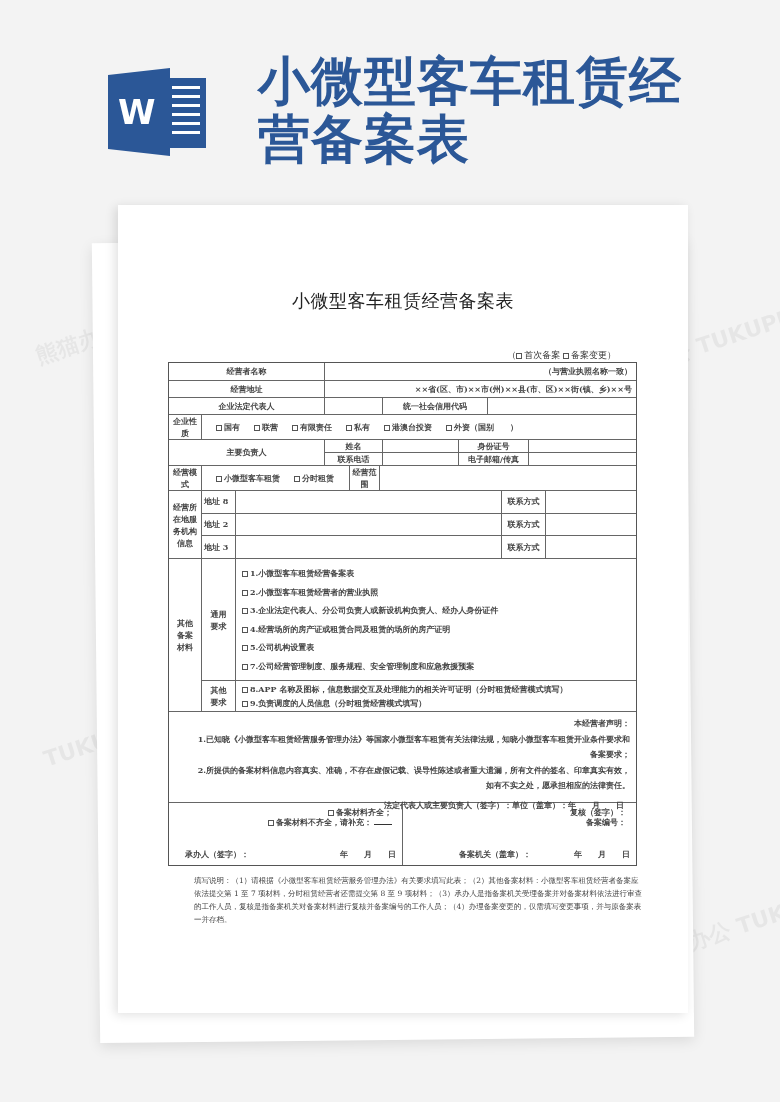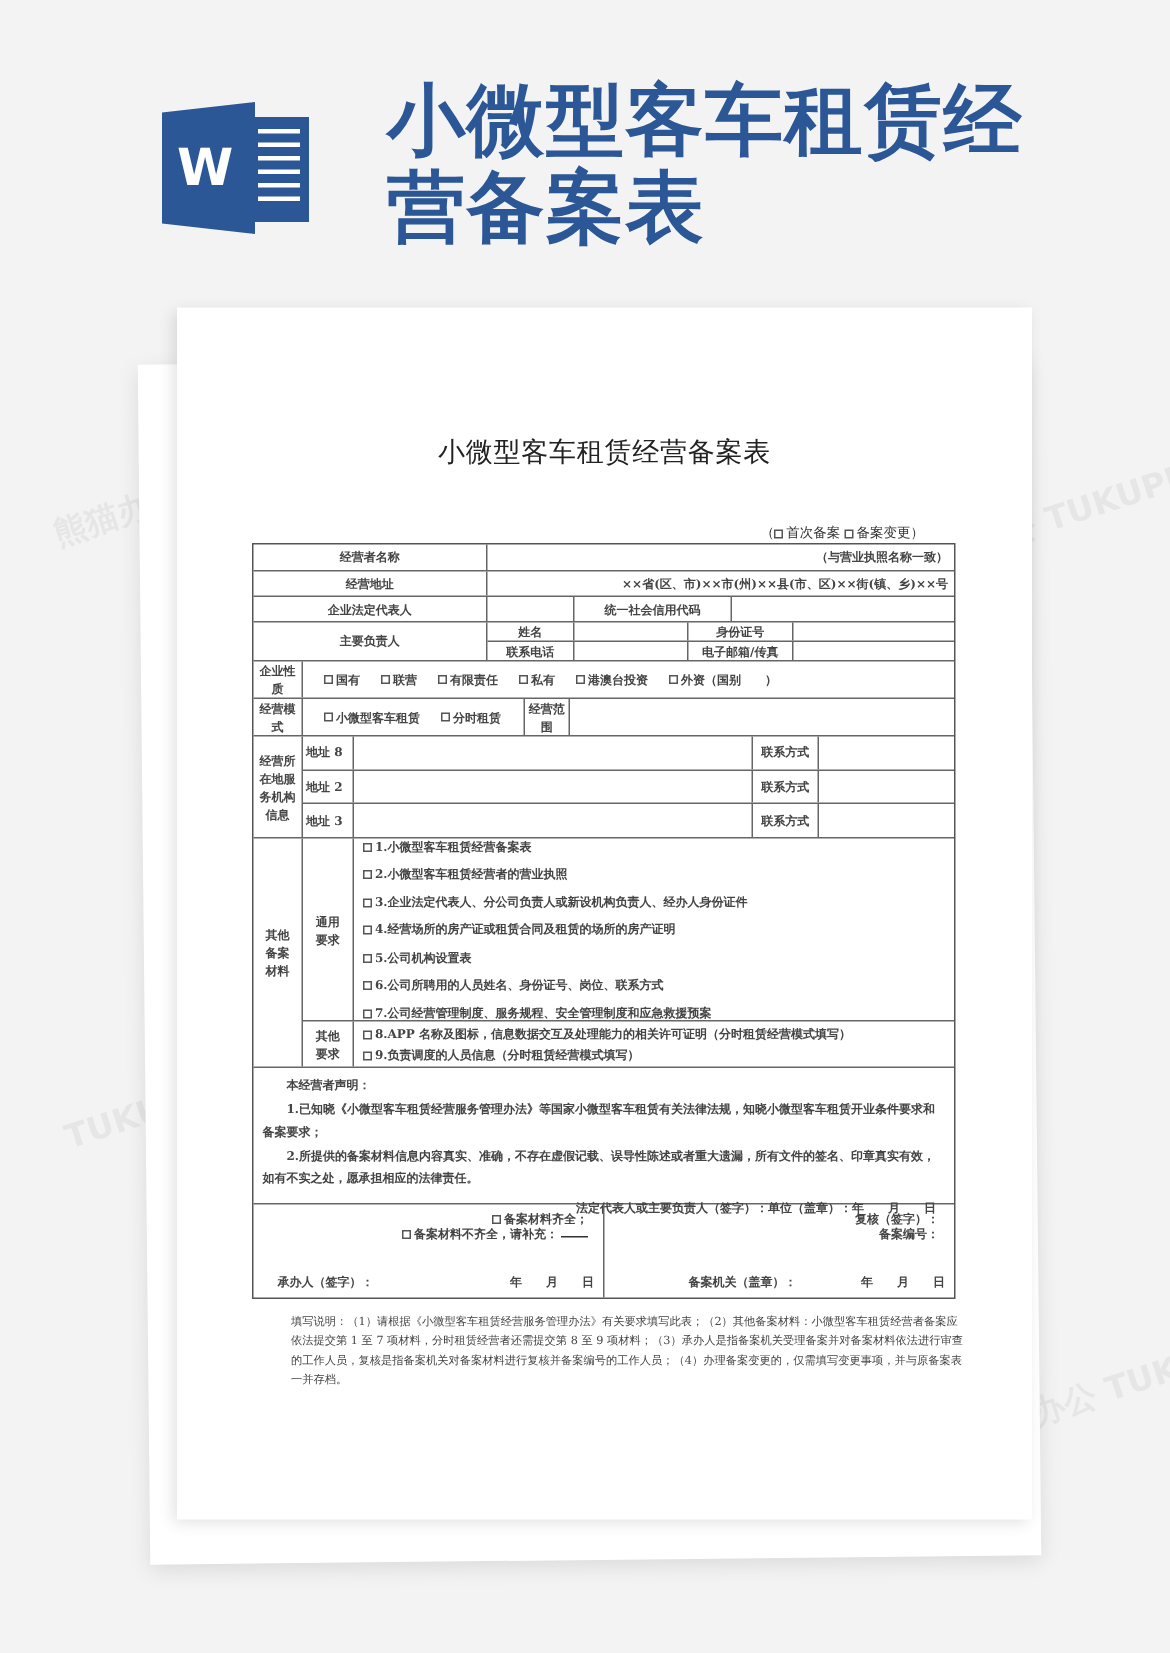--- a/index.html
+++ b/index.html
@@ -54,21 +54,21 @@
   .cell { border-right: 1px solid #666; display: flex; align-items: center; justify-content: center; text-align: center; padding: 0 2px; }
   .cell:last-child { border-right: none; }
   .left { justify-content: flex-start; }
   .right { justify-content: flex-end; padding-right: 4px; }
   .vlabel { line-height: 12px; font-size: 8px; }
   .cb { display: inline-block; width: 6px; height: 6px; border: 1px solid #555; margin-right: 2px; vertical-align: middle; }
   .opt { margin-right: 14px; white-space: nowrap; }
   .mat-list { display: flex; flex-direction: column; justify-content: center; padding-left: 6px; }
   .mat-item { font-size: 8px; line-height: 18.5px; white-space: nowrap; }
   .decl { padding: 4px 6px; font-size: 8px; line-height: 15.5px; }
-  .decl p { text-indent: 2em; }
+  .decl p { text-indent: 2em; text-align: right; }
   .sign-line { display: flex; justify-content: flex-end; padding: 0 6px 0 82px; margin-top: 4px; }
   .review { display: flex; height: 62px; }
   .review .half { flex: 1; position: relative; padding: 4px 10px; font-size: 8px; line-height: 10px; text-align: right; }
   .review .half:first-child { border-right: 1px solid #666; }
   .review .bottom { position: absolute; bottom: 6px; left: 10px; right: 6px; display: flex; justify-content: space-between; }
   .blank { display: inline-block; width: 18px; border-bottom: 1px solid #333; margin-left: 2px; }
   .notes {
     position: absolute; left: 76px; top: 669px; width: 448px;
     font-size: 7.5px; line-height: 13px; color: #444;
   }
@@ -124,47 +124,47 @@
       <div class="cell right" style="flex:1">××省(区、市)××市(州)××县(市、区)××街(镇、乡)××号</div>
     </div>
 
     <div class="row" style="height:17px">
       <div class="cell" style="width:156px">企业法定代表人</div>
       <div class="cell" style="width:58px"></div>
       <div class="cell" style="width:105px">统一社会信用代码</div>
       <div class="cell" style="flex:1"></div>
     </div>
 
-    <div class="row" style="height:26px">
-      <div class="cell" style="width:156px">主要负责人</div>
-      <div style="flex:1; display:flex; flex-direction:column">
-        <div style="display:flex; flex:1; border-bottom:1px solid #666">
-          <div class="cell" style="width:58px">姓名</div>
-          <div class="cell" style="width:76px"></div>
-          <div class="cell" style="width:70px">身份证号</div>
-          <div class="cell" style="flex:1"></div>
-        </div>
-        <div style="display:flex; flex:1">
-          <div class="cell" style="width:58px">联系电话</div>
-          <div class="cell" style="width:76px"></div>
-          <div class="cell" style="width:70px">电子邮箱/传真</div>
-          <div class="cell" style="flex:1"></div>
-        </div>
-      </div>
-    </div>
-
     <div class="row" style="height:25px">
       <div class="cell vlabel" style="width:33px">企业性质</div>
       <div class="cell left" style="flex:1; padding-left:14px">
         <span class="opt"><span class="cb"></span><span>国有</span></span>
         <span class="opt"><span class="cb"></span><span>联营</span></span>
         <span class="opt"><span class="cb"></span><span>有限责任</span></span>
         <span class="opt"><span class="cb"></span><span>私有</span></span>
         <span class="opt"><span class="cb"></span><span>港澳台投资</span></span>
         <span class="opt"><span class="cb"></span><span>外资（国别　　）</span></span>
+      </div>
+    </div>
+
+    <div class="row" style="height:26px">
+      <div class="cell" style="width:156px">主要负责人</div>
+      <div style="flex:1; display:flex; flex-direction:column">
+        <div style="display:flex; flex:1; border-bottom:1px solid #666">
+          <div class="cell" style="width:58px">姓名</div>
+          <div class="cell" style="width:76px"></div>
+          <div class="cell" style="width:70px">身份证号</div>
+          <div class="cell" style="flex:1"></div>
+        </div>
+        <div style="display:flex; flex:1">
+          <div class="cell" style="width:58px">联系电话</div>
+          <div class="cell" style="width:76px"></div>
+          <div class="cell" style="width:70px">电子邮箱/传真</div>
+          <div class="cell" style="flex:1"></div>
+        </div>
       </div>
     </div>
 
     <div class="row" style="height:25px">
       <div class="cell vlabel" style="width:33px">经营模式</div>
       <div class="cell left" style="width:148px; padding-left:14px">
         <span class="opt"><span class="cb"></span><span>小微型客车租赁</span></span>
         <span class="opt" style="margin-right:0"><span class="cb"></span><span>分时租赁</span></span>
       </div>
       <div class="cell vlabel" style="width:30px">经营范围</div>
@@ -199,21 +199,20 @@
       <div class="cell vlabel" style="width:33px; padding:0 6px">其他备案材料</div>
       <div style="flex:1; display:flex; flex-direction:column">
         <div style="display:flex; height:122px; border-bottom:1px solid #666">
           <div class="cell vlabel" style="width:34px; padding:0 6px">通用要求</div>
           <div class="mat-list" style="flex:1">
             <div class="mat-item"><span class="cb"></span><span>1.小微型客车租赁经营备案表</span></div>
             <div class="mat-item"><span class="cb"></span><span>2.小微型客车租赁经营者的营业执照</span></div>
             <div class="mat-item"><span class="cb"></span><span>3.企业法定代表人、分公司负责人或新设机构负责人、经办人身份证件</span></div>
             <div class="mat-item"><span class="cb"></span><span>4.经营场所的房产证或租赁合同及租赁的场所的房产证明</span></div>
             <div class="mat-item"><span class="cb"></span><span>5.公司机构设置表</span></div>
-            <div class="mat-item"><span class="cb"></span><span>6.公司所聘用的人员姓名、身份证号、岗位、联系方式</span></div>
             <div class="mat-item"><span class="cb"></span><span>7.公司经营管理制度、服务规程、安全管理制度和应急救援预案</span></div>
           </div>
         </div>
         <div style="display:flex; flex:1">
           <div class="cell vlabel" style="width:34px; padding:0 6px">其他要求</div>
           <div class="mat-list" style="flex:1">
             <div class="mat-item" style="line-height:14px"><span class="cb"></span><span>8.APP 名称及图标，信息数据交互及处理能力的相关许可证明（分时租赁经营模式填写）</span></div>
             <div class="mat-item" style="line-height:14px"><span class="cb"></span><span>9.负责调度的人员信息（分时租赁经营模式填写）</span></div>
           </div>
         </div>

